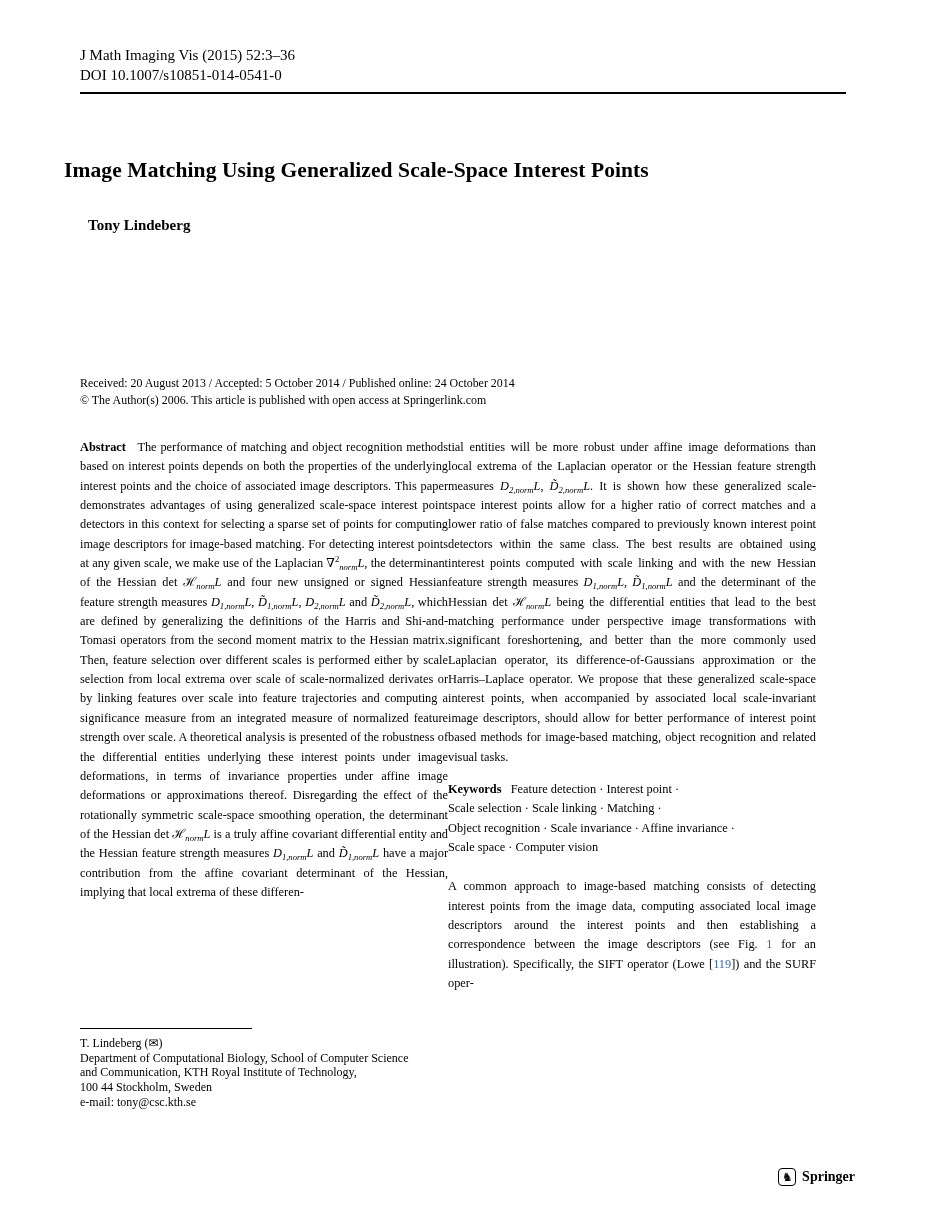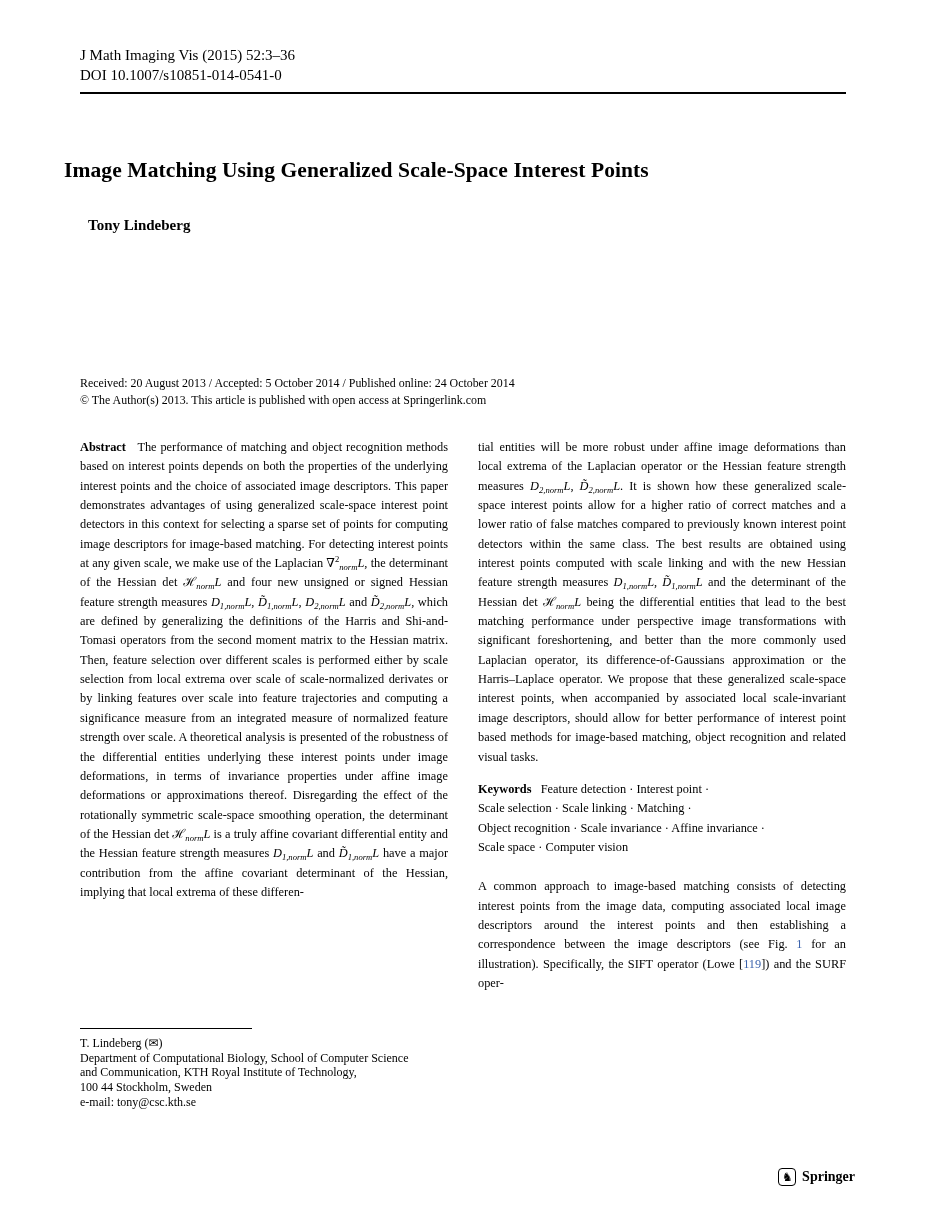--- a/index.html
+++ b/index.html
@@ -19,21 +19,21 @@
 
   .title {
     position: absolute; left: 64px; top: 158px; width: 766px;
     font-size: 21.5px; font-weight: bold; margin: 0; letter-spacing: 0.1px;
   }
 
   .author { position: absolute; left: 88px; top: 217px; font-size: 15px; font-weight: bold; }
 
   .dates { position: absolute; left: 80px; top: 375px; font-size: 11.9px; line-height: 17.3px; }
 
-  .cols { position: absolute; left: 80px; top: 438px; width: 766px; display: flex; gap: 30px; }
+  .cols { position: absolute; left: 80px; top: 438px; width: 766px; display: flex; }
   .col { width: 368px; font-size: 12.35px; line-height: 19.35px; text-align: justify; }
   .col p { margin: 0; }
 
   sub, sup { line-height: 0; font-size: 8.6px; }
   sub { vertical-align: -2.6px; }
   sup { vertical-align: 5px; }
 
   .kw { margin-top: 13px !important; text-align: left; }
   .sec-head { margin: 37px 0 0 0; font-size: 12.6px; font-weight: bold; }
   .intro { margin-top: 20px !important; }
@@ -70,21 +70,21 @@
   </div>
 
   <div class="rule"></div>
 
   <h1 class="title">Image Matching Using Generalized Scale-Space Interest Points</h1>
 
   <div class="author">Tony Lindeberg</div>
 
   <div class="dates">
     <div>Received: 20 August 2013 / Accepted: 5 October 2014 / Published online: 24 October 2014</div>
-    <div>© The Author(s) 2013. This article is published with open access at Springerlink.com</div>
+    <div>© The Author(s) 2006. This article is published with open access at Springerlink.com</div>
   </div>
 
   <div class="cols">
     <div class="col">
       <p><b>Abstract</b>&nbsp;&nbsp;&nbsp;The performance of matching and object recognition methods based on interest points depends on both the properties of the underlying interest points and the choice of associated image descriptors. This paper demonstrates advantages of using generalized scale-space interest point detectors in this context for selecting a sparse set of points for computing image descriptors for image-based matching. For detecting interest points at any given scale, we make use of the Laplacian ∇<sup>2</sup><sub><i>norm</i></sub><i>L</i>, the determinant of the Hessian det&nbsp;ℋ<sub><i>norm</i></sub><i>L</i> and four new unsigned or signed Hessian feature strength measures <i>D</i><sub><i>1,norm</i></sub><i>L</i>, <i>D̃</i><sub><i>1,norm</i></sub><i>L</i>, <i>D</i><sub><i>2,norm</i></sub><i>L</i> and <i>D̃</i><sub><i>2,norm</i></sub><i>L</i>, which are defined by generalizing the definitions of the Harris and Shi-and-Tomasi operators from the second moment matrix to the Hessian matrix. Then, feature selection over different scales is performed either by scale selection from local extrema over scale of scale-normalized derivates or by linking features over scale into feature trajectories and computing a significance measure from an integrated measure of normalized feature strength over scale. A theoretical analysis is presented of the robustness of the differential entities underlying these interest points under image deformations, in terms of invariance properties under affine image deformations or approximations thereof. Disregarding the effect of the rotationally symmetric scale-space smoothing operation, the determinant of the Hessian det&nbsp;ℋ<sub><i>norm</i></sub><i>L</i> is a truly affine covariant differential entity and the Hessian feature strength measures <i>D</i><sub><i>1,norm</i></sub><i>L</i> and <i>D̃</i><sub><i>1,norm</i></sub><i>L</i> have a major contribution from the affine covariant determinant of the Hessian, implying that local extrema of these differen-</p>
     </div>
     <div class="col">
       <p>tial entities will be more robust under affine image deformations than local extrema of the Laplacian operator or the Hessian feature strength measures <i>D</i><sub><i>2,norm</i></sub><i>L</i>, <i>D̃</i><sub><i>2,norm</i></sub><i>L</i>. It is shown how these generalized scale-space interest points allow for a higher ratio of correct matches and a lower ratio of false matches compared to previously known interest point detectors within the same class. The best results are obtained using interest points computed with scale linking and with the new Hessian feature strength measures <i>D</i><sub><i>1,norm</i></sub><i>L</i>, <i>D̃</i><sub><i>1,norm</i></sub><i>L</i> and the determinant of the Hessian det&nbsp;ℋ<sub><i>norm</i></sub><i>L</i> being the differential entities that lead to the best matching performance under perspective image transformations with significant foreshortening, and better than the more commonly used Laplacian operator, its difference-of-Gaussians approximation or the Harris–Laplace operator. We propose that these generalized scale-space interest points, when accompanied by associated local scale-invariant image descriptors, should allow for better performance of interest point based methods for image-based matching, object recognition and related visual tasks.</p>
       <p class="kw"><b>Keywords</b>&nbsp;&nbsp;&nbsp;Feature detection · Interest point ·<br>Scale selection · Scale linking · Matching ·<br>Object recognition · Scale invariance · Affine invariance ·<br>Scale space · Computer vision</p>
       <p class="intro">A common approach to image-based matching consists of detecting interest points from the image data, computing associated local image descriptors around the interest points and then establishing a correspondence between the image descriptors (see Fig.&nbsp;<a class="lnk">1</a> for an illustration). Specifically, the SIFT operator (Lowe [<a class="lnk">119</a>]) and the SURF oper-</p>

